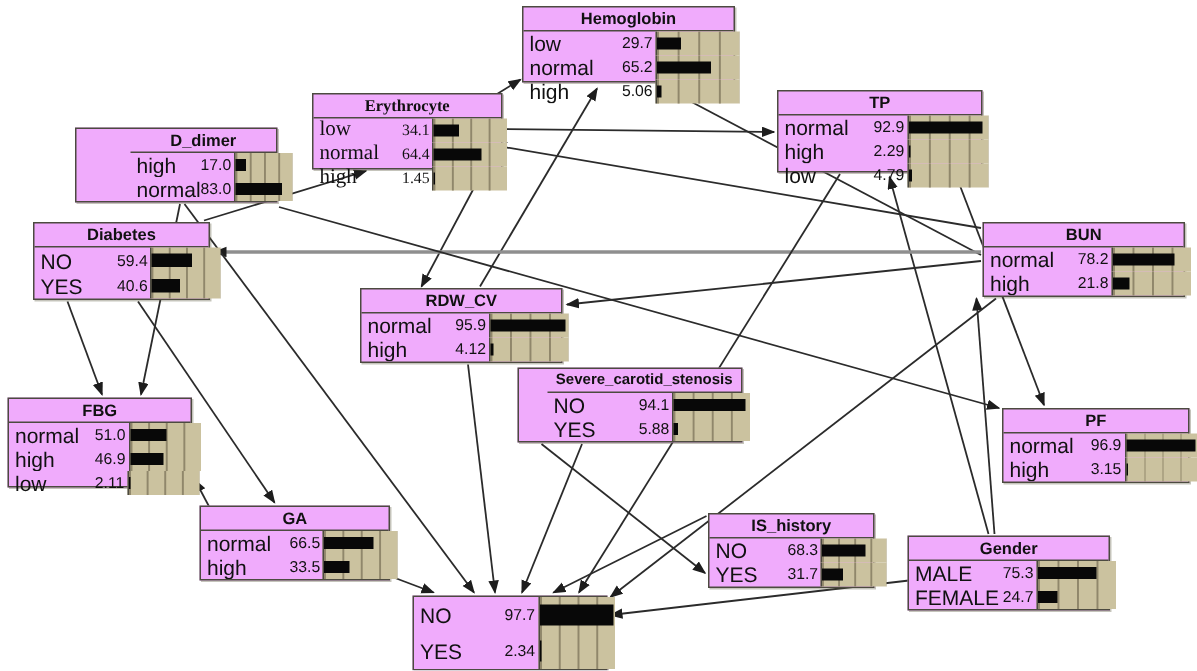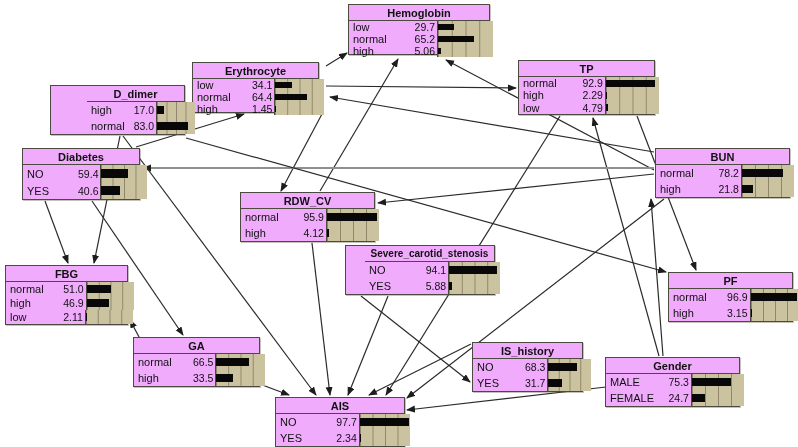--- a/index.html
+++ b/index.html
@@ -15,21 +15,21 @@
     box-shadow:1px 1px 0 rgba(90,85,60,.35);
   }
   .node-title{
     flex:0 0 15px;display:flex;align-items:center;justify-content:center;
     font-size:11px;font-weight:bold;color:#111;
     border-bottom:1px solid #4c4a40;white-space:nowrap;overflow:hidden;
   }
   .node-body{flex:1;display:flex;flex-direction:column;}
   .state-row{flex:1;display:flex;align-items:stretch;min-height:0;}
   .state-label{
-    flex:0 0 44%;font-size:11px;color:#111;padding-left:4px;
+    flex:0 0 44%;font-size:14px;color:#111;padding-left:4px;
     display:flex;align-items:center;white-space:nowrap;overflow:hidden;
   }
   .state-value{
     flex:1;font-size:10.5px;color:#111;
     display:flex;align-items:center;justify-content:flex-end;padding-right:2px;
     white-space:nowrap;
   }
   .bar-track{
     flex:0 0 40%;position:relative;box-sizing:border-box;
     background:#cbc29f;border-left:1px solid #4c4a40;
@@ -99,21 +99,21 @@
         </div>
         <div class="state-row">
           <span class="state-label">high</span>
           <span class="state-value">5.06</span>
           <span class="bar-track">
             <span class="bar" style="width: 5.06%;"></span>
           </span>
         </div>
       </div>
     </div>
-    <div class="node" style="left: 192px; top: 62px; width: 127px; height: 51px;">
+    <div class="node" style="left: 208px; top: 62px; width: 127px; height: 51px; font-family: Liberation Serif, serif;">
       <div class="node-title">Erythrocyte</div>
       <div class="node-body">
         <div class="state-row">
           <span class="state-label">low</span>
           <span class="state-value">34.1</span>
           <span class="bar-track">
             <span class="bar" style="width: 34.1%;"></span>
           </span>
         </div>
         <div class="state-row">
@@ -349,21 +349,20 @@
         <div class="state-row">
           <span class="state-label">FEMALE</span>
           <span class="state-value">24.7</span>
           <span class="bar-track">
             <span class="bar" style="width: 24.7%;"></span>
           </span>
         </div>
       </div>
     </div>
     <div class="node" style="left: 275px; top: 397px; width: 130px; height: 50px;">
-      <div class="node-title">AIS</div>
       <div class="node-body">
         <div class="state-row">
           <span class="state-label">NO</span>
           <span class="state-value">97.7</span>
           <span class="bar-track">
             <span class="bar" style="width: 97.7%;"></span>
           </span>
         </div>
         <div class="state-row">
           <span class="state-label">YES</span>

